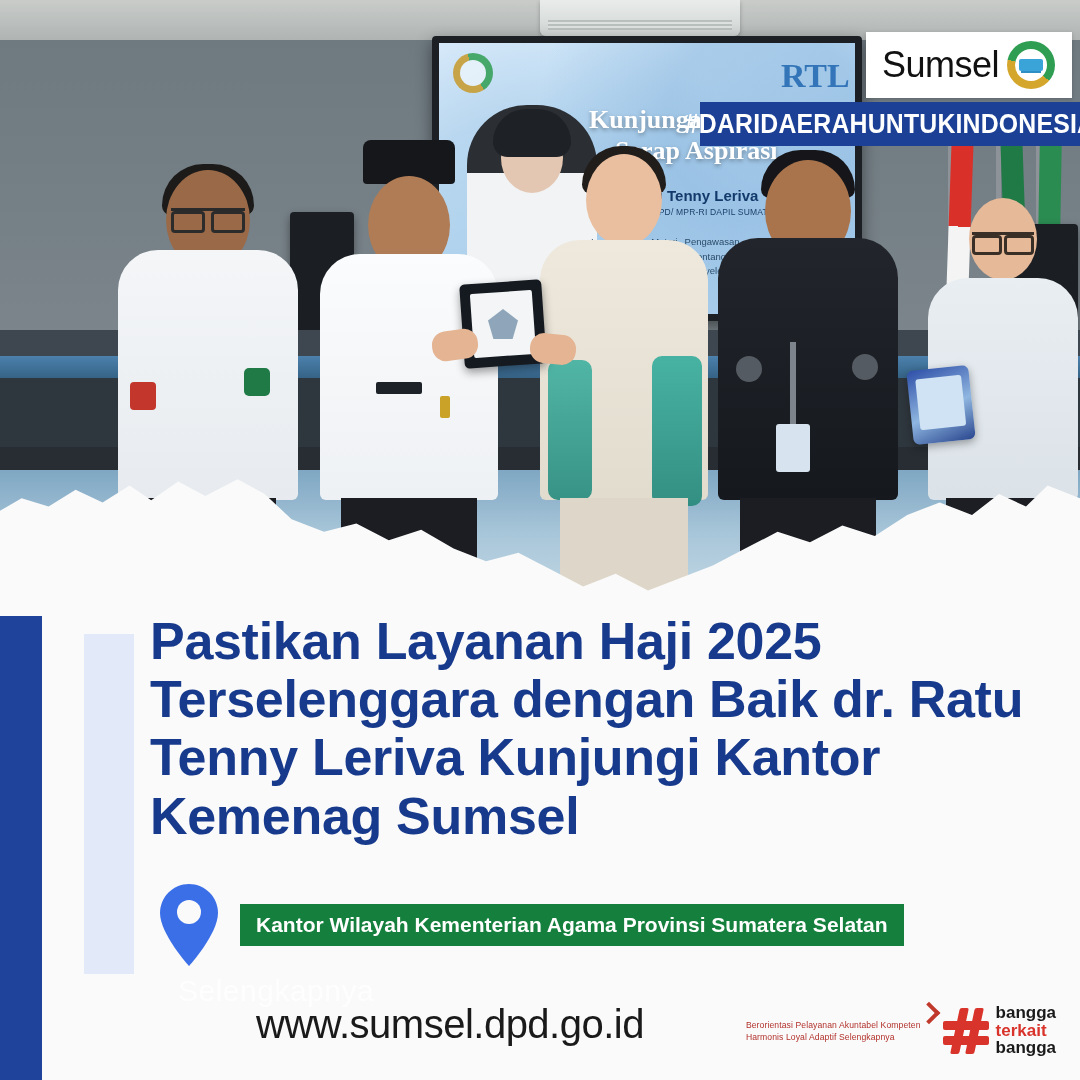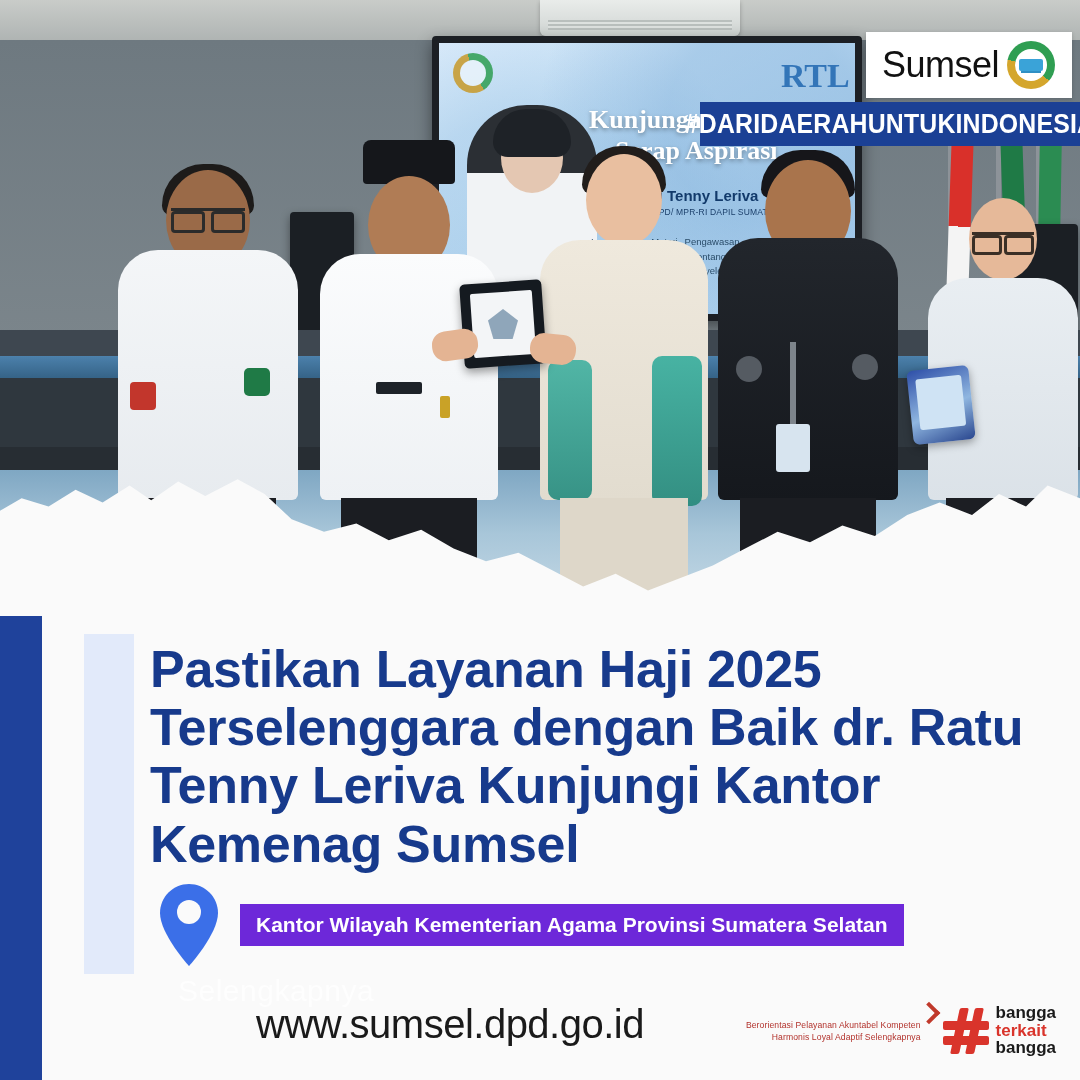--- a/index.html
+++ b/index.html
@@ -261,32 +261,32 @@
   
   .left-bar{
     position:absolute; left:0; top:616px; width:42px; height:464px;
     background:#1F429B; z-index:5;
   }
   .accent-bar{
     position:absolute; left:84px; top:634px; width:50px; height:340px;
     background:#E2EAFA; z-index:4;
   }
   .headline{
-    position:absolute; left:150px; top:640px; width:880px;
+    position:absolute; left:150px; top:612px; width:880px;
     color:#173A8C; font-size:52px; font-weight:bold; line-height:1.12;
     letter-spacing:-.3px; z-index:10;
   }
   .loc-row{
     position:absolute; left:160px; top:884px; width:860px;
     display:flex; align-items:center; gap:22px; z-index:10;
   }
   .pin-icon{ position:relative; width:58px; height:82px; flex:none; }
   .pin-icon svg{ display:block; }
   .loc-banner{
-    background:#6d28d9; color:#ffffff; font-size:21px; font-weight:bold;
+    background:#15803d; color:#ffffff; font-size:21px; font-weight:bold;
     padding:9px 16px; white-space:nowrap;
   }
   .watermark{
     position:absolute; left:178px; top:974px; z-index:9;
     color:rgba(255,255,255,.72); font-size:30px; letter-spacing:.5px;
   }
   .website{
     position:absolute; left:256px; top:1002px; z-index:11;
     color:#1a1a1a; font-size:40px; letter-spacing:-.5px;
   }
@@ -299,21 +299,21 @@
   .berakhlak-word{
     font-size:30px; font-weight:bold; color:#B2322C; letter-spacing:-.5px; line-height:1;
     position:relative; display:inline-block;
   }
   .berakhlak-word .arrow{
     position:absolute; right:-14px; top:-10px; width:16px; height:16px;
     border-top:4px solid #C0392B; border-right:4px solid #C0392B;
     transform:rotate(45deg);
   }
   .berakhlak-tag{
-    margin-top:3px; font-size:8.6px; color:#B2322C; line-height:1.35; letter-spacing:.1px;text-align:right;
+    margin-top:3px; font-size:8.6px; color:#B2322C; line-height:1.35; letter-spacing:.1px;
   }
   .bangga{ display:flex; align-items:center; gap:7px; }
   .hash-red{ position:relative; width:46px; height:46px; flex:none; }
   .hash-red span{ position:absolute; background:#D9342B; border-radius:2px; }
   .hash-red .v1{ left:12px; top:0; width:9px; height:46px; transform:skewX(-12deg); }
   .hash-red .v2{ left:27px; top:0; width:9px; height:46px; transform:skewX(-12deg); }
   .hash-red .h1{ left:0; top:13px; width:46px; height:9px; }
   .hash-red .h2{ left:0; top:28px; width:46px; height:9px; }
   .bangga-words{ line-height:1.04; }
   .bangga-words .w1{ font-size:17px; font-weight:bold; color:#1a1a1a; display:block; }

